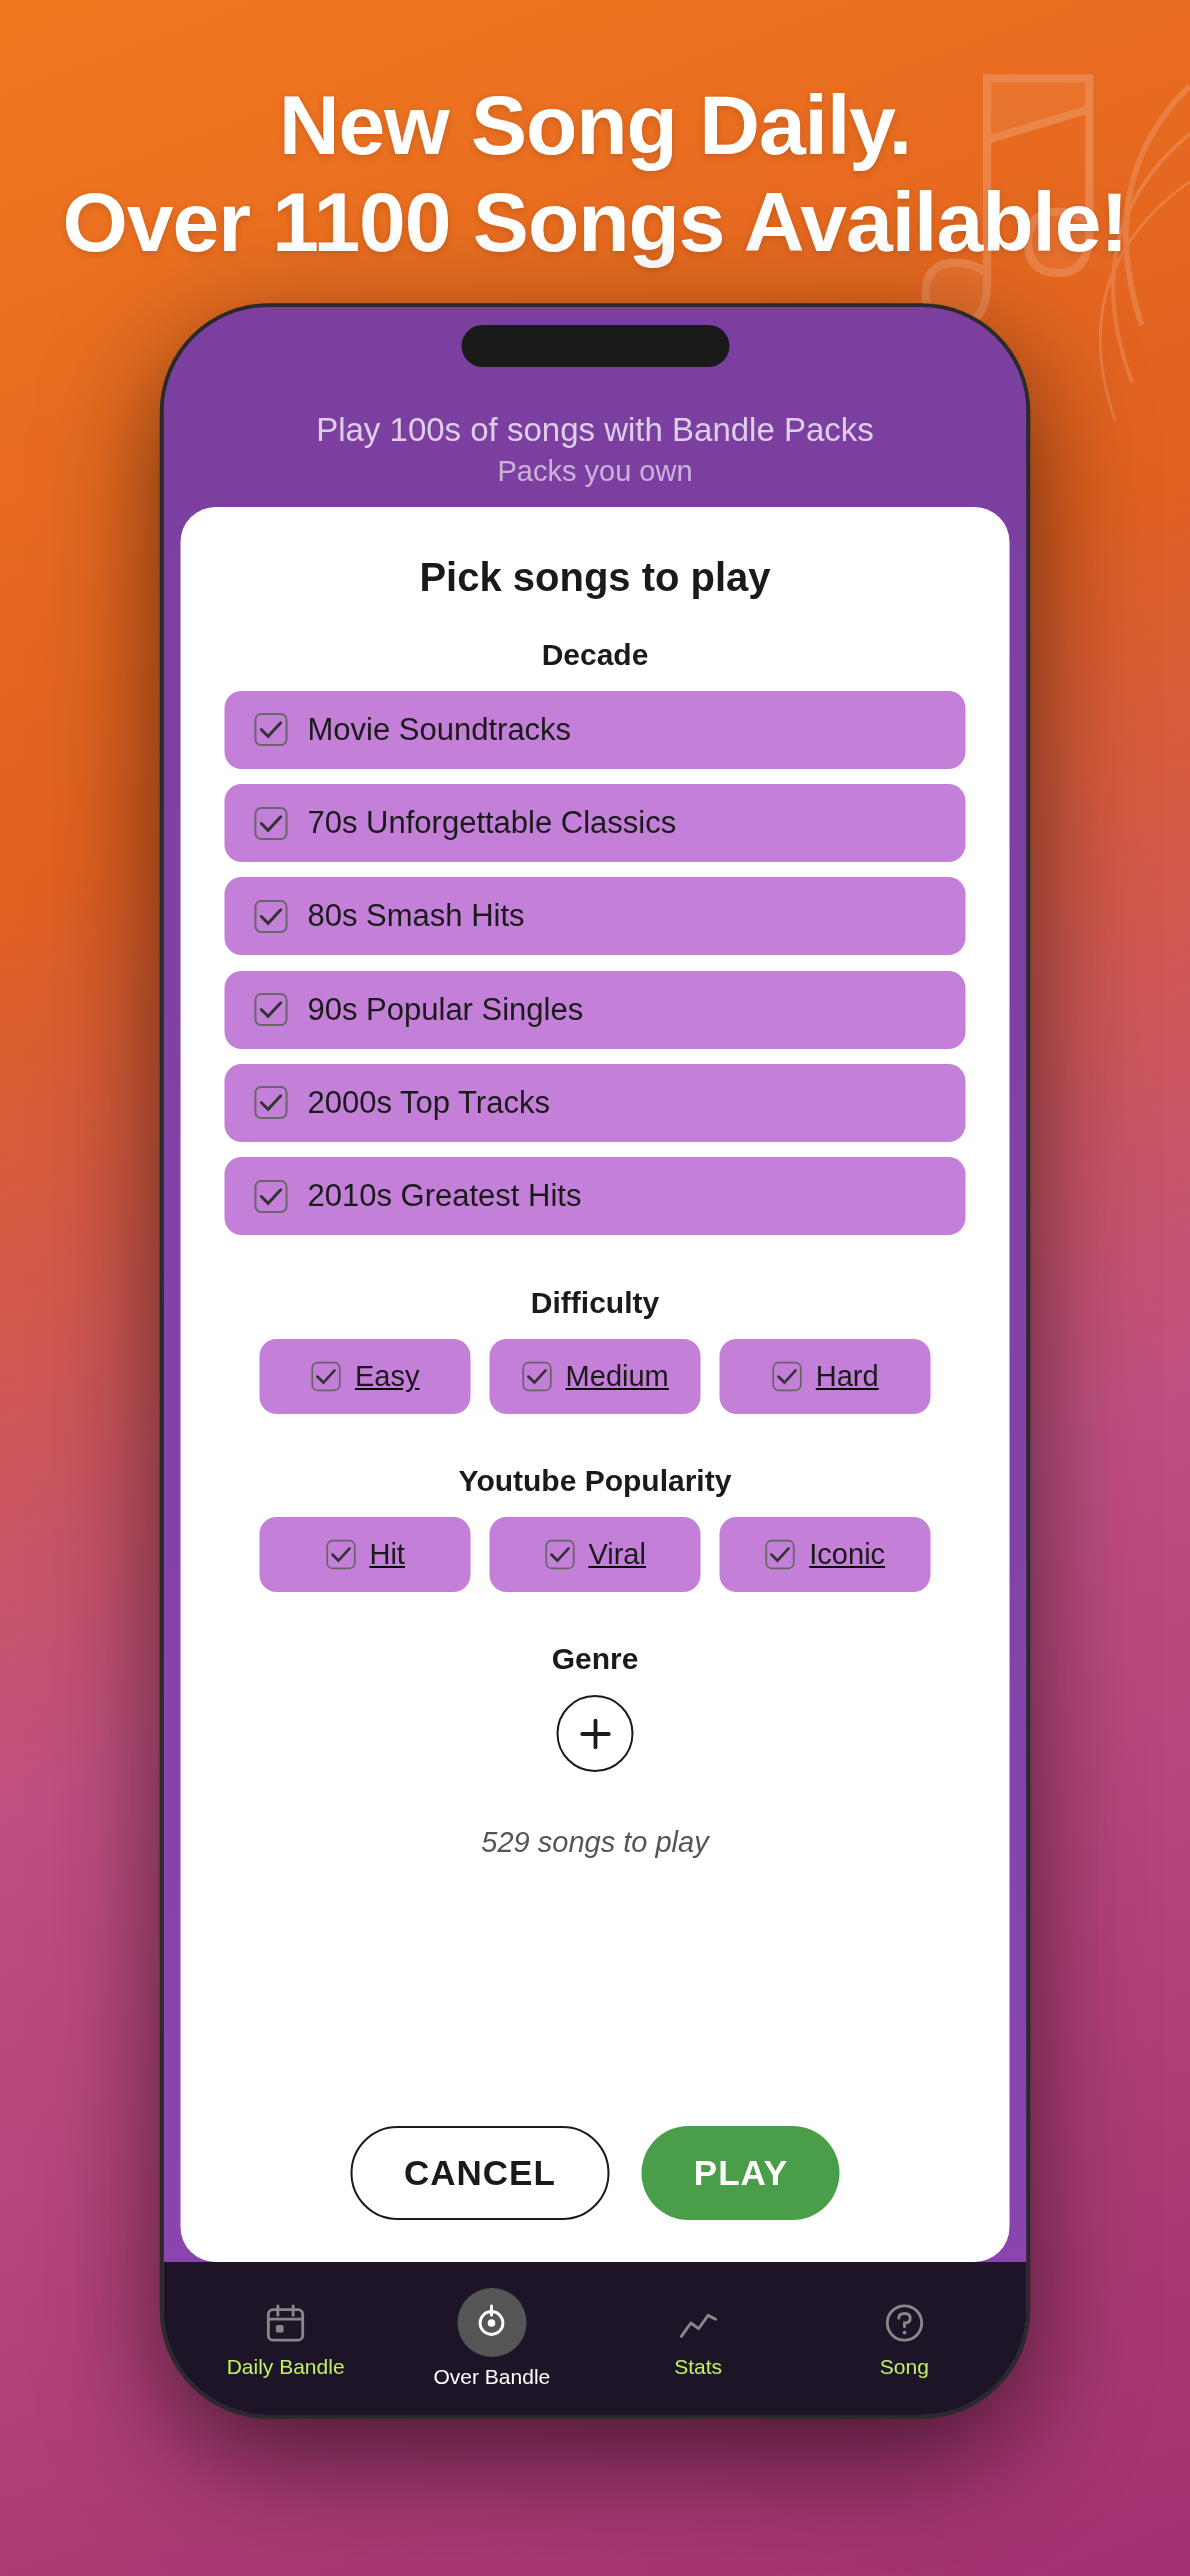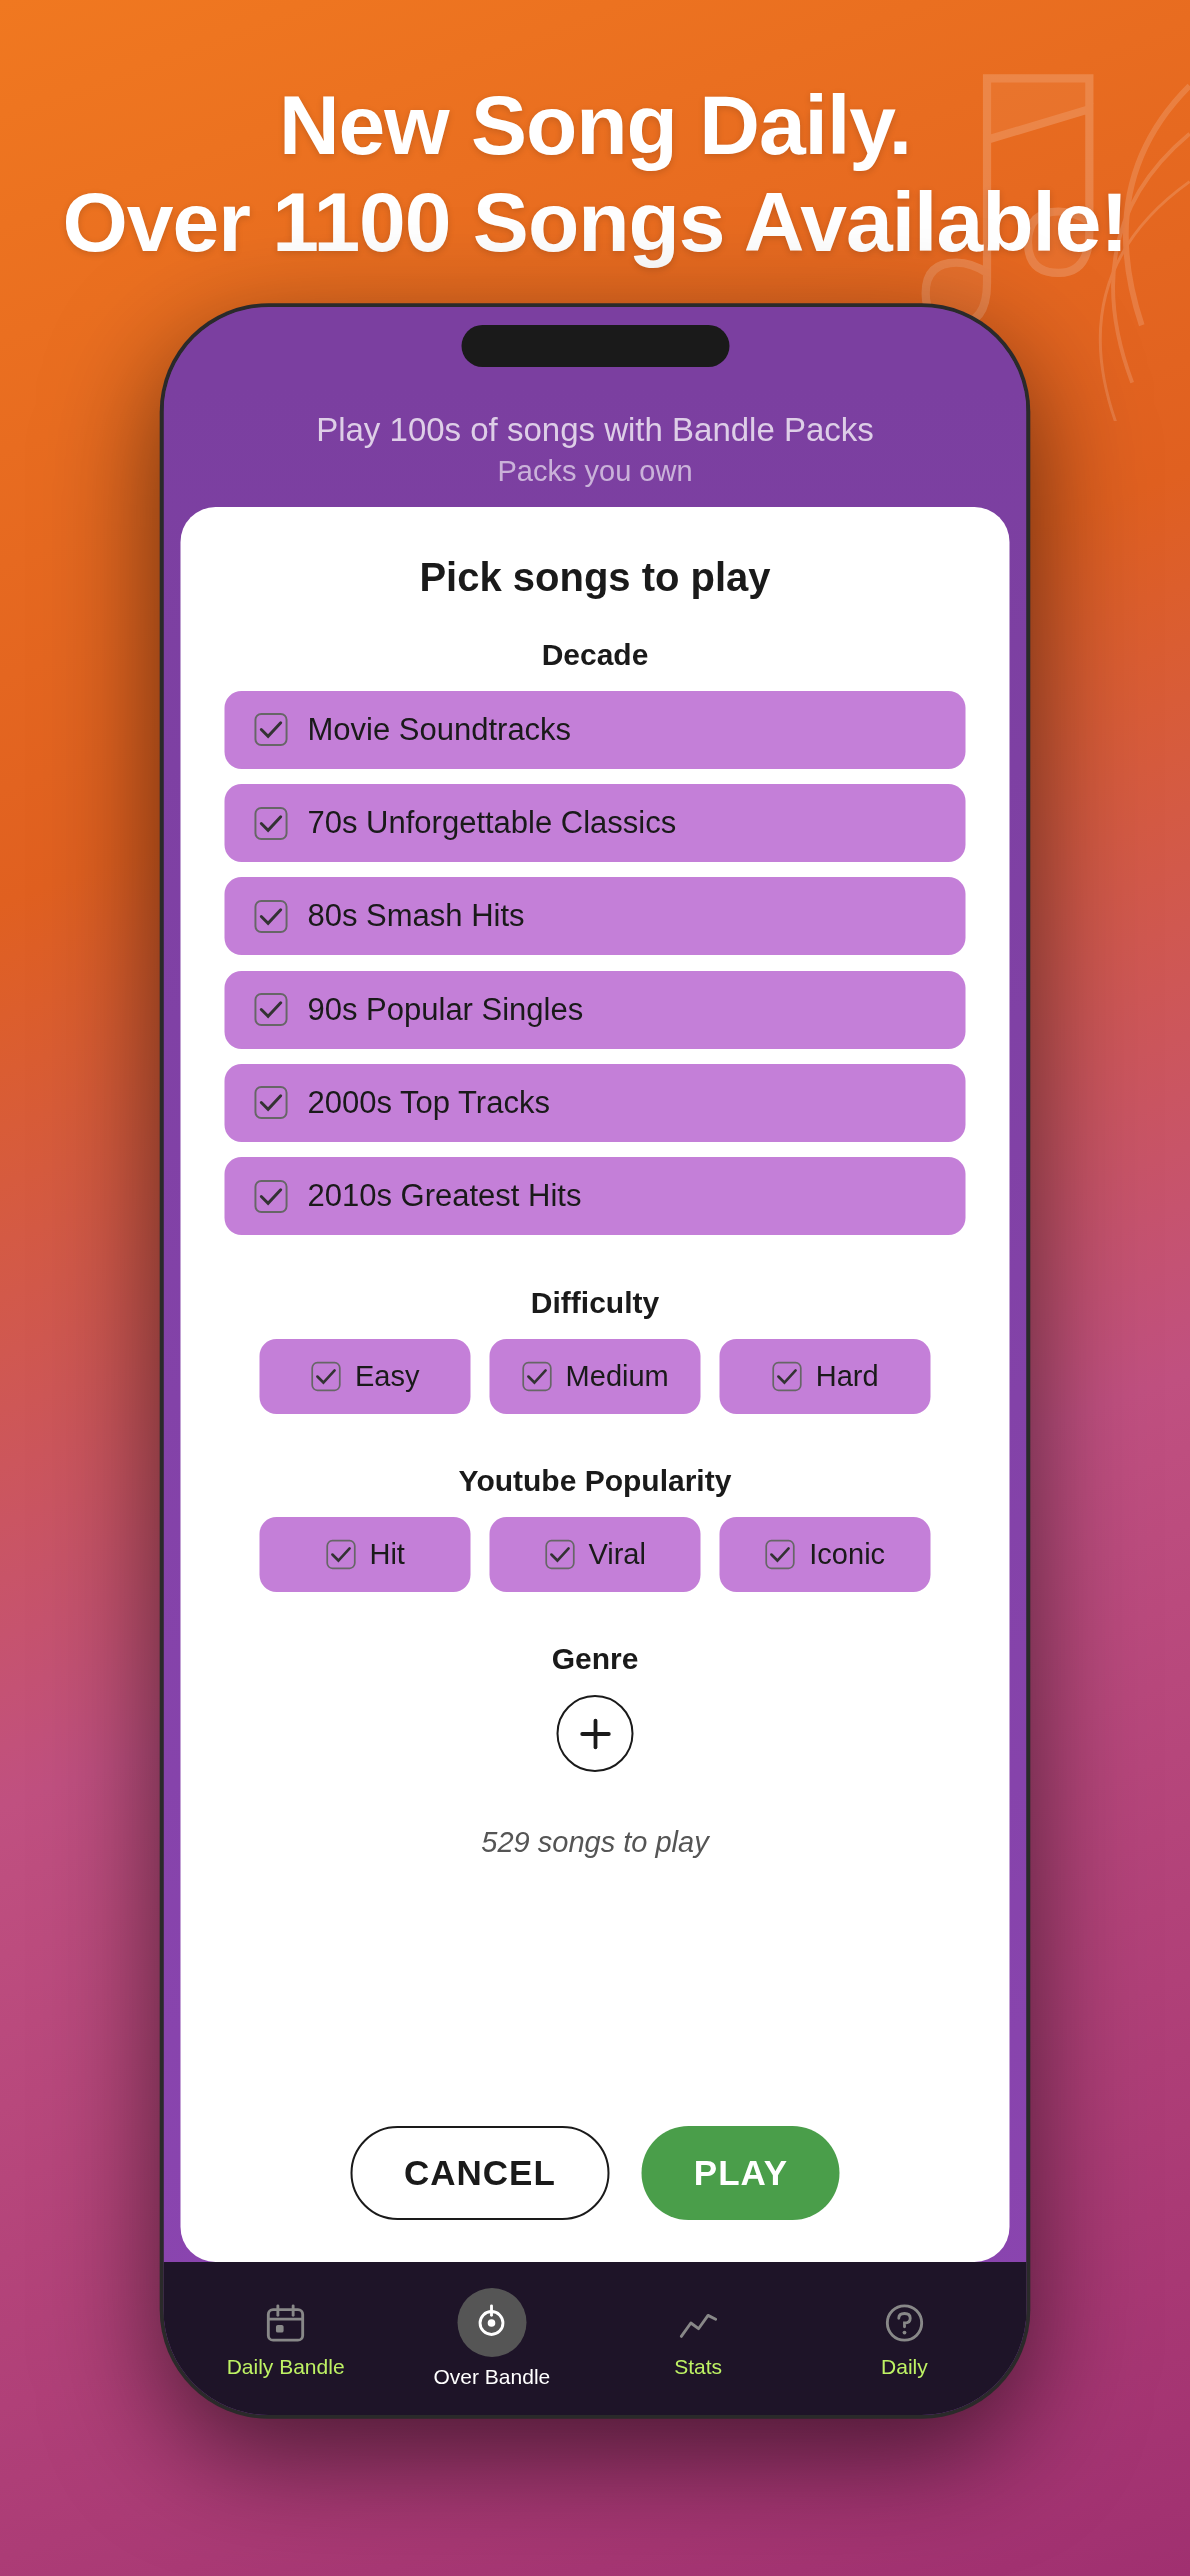--- a/index.html
+++ b/index.html
@@ -154,20 +154,21 @@
       font-size: 31px;
       font-weight: 500;
       color: #1a1a1a;
     }
 
     .difficulty-row, .popularity-row {
       display: flex;
       gap: 19px;
       justify-content: center;
       margin-bottom: 15.3px;
+      text-decoration: underline;
     }
 
     .small-option-button {
       display: flex;
       align-items: center;
       background: #c47fd8;
       border-radius: 17px;
       padding: 21px 29px;
       cursor: pointer;
       border: none;
@@ -494,21 +495,21 @@
       </div>
 
       <div class="nav-item">
         <div class="nav-icon">
           <svg width="42" height="42" viewBox="0 0 44 44" fill="none">
             <circle cx="22" cy="22" r="18" stroke="#888" stroke-width="3"></circle>
             <path d="M16 17 Q16 12 22 12 Q28 12 28 17 Q28 22 22 22 L22 26" stroke="#888" stroke-width="3" fill="none" stroke-linecap="round"></path>
             <circle cx="22" cy="32" r="2" fill="#888"></circle>
           </svg>
         </div>
-        <span class="nav-label">Daily</span>
+        <span class="nav-label">Song</span>
       </div>
 
     </div>
 
   </div>
 
 </div>
 
 
 </body></html>

